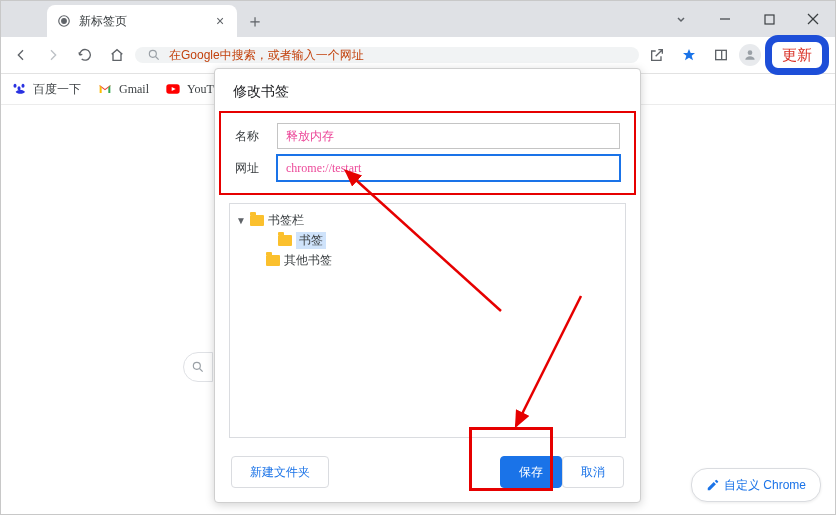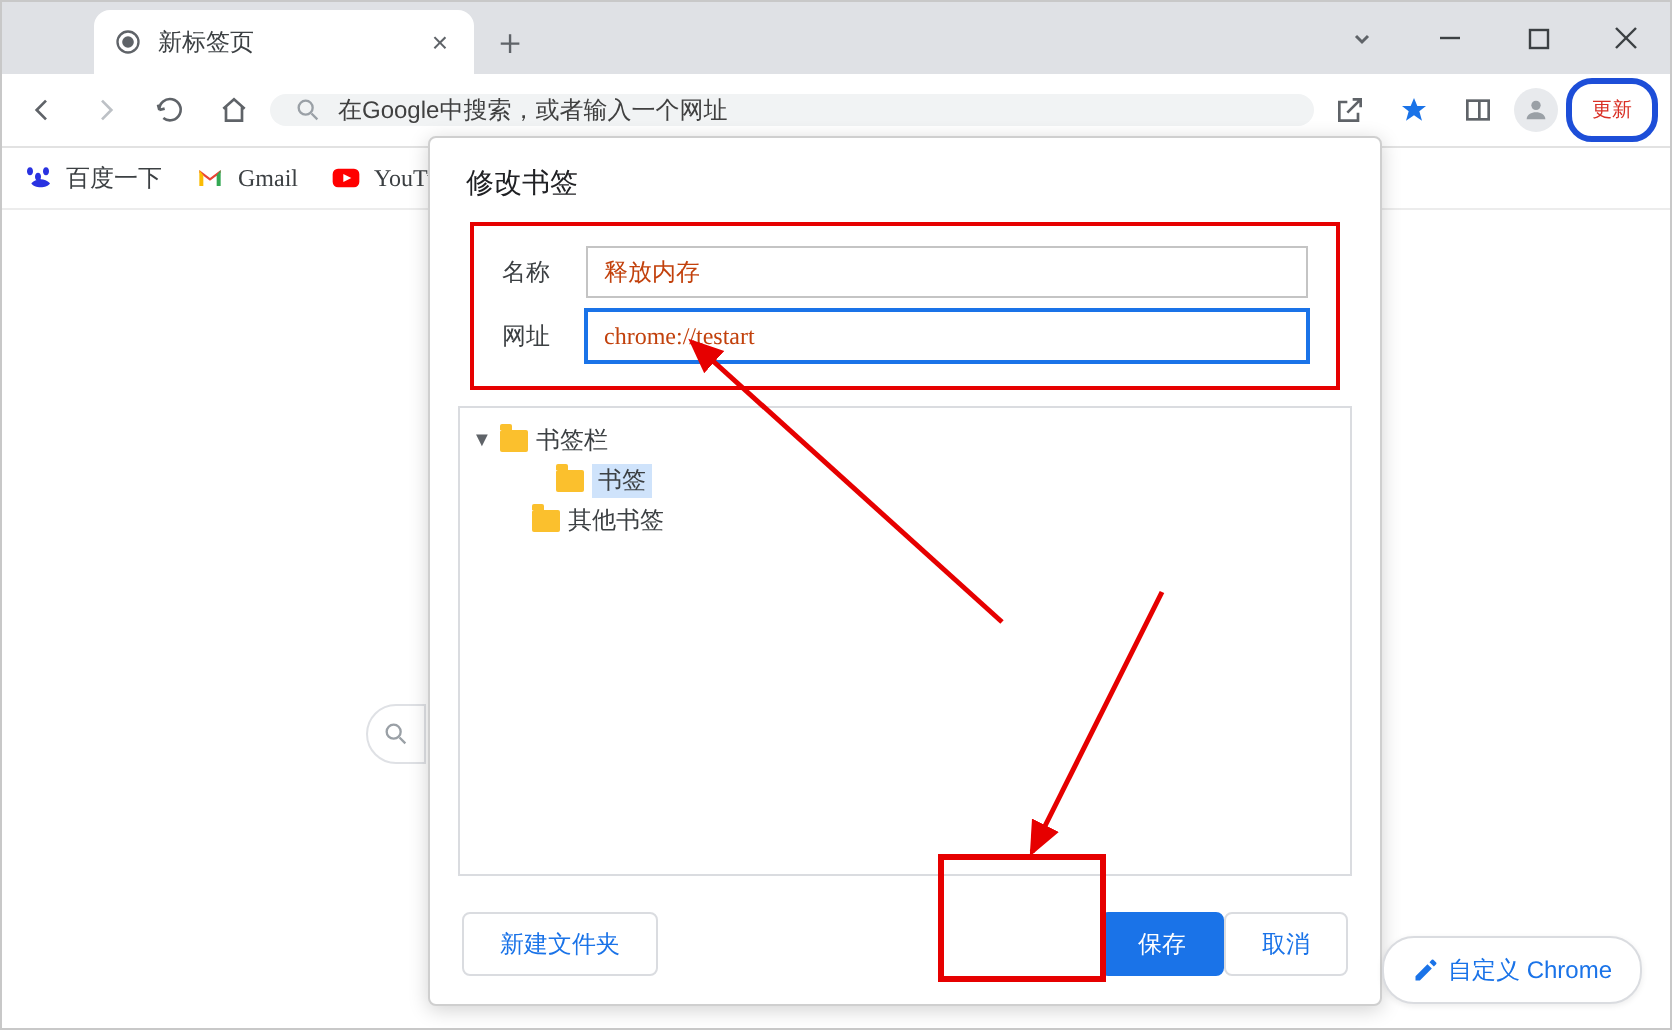--- a/index.html
+++ b/index.html
@@ -10,40 +10,40 @@
   .tab .favicon{width:14px;height:14px;margin-right:8px;display:flex;align-items:center;justify-content:center;}
   .tab .title{flex:1;color:#3c4043;}
   .tab .close{width:14px;color:#5f6368;font-size:14px;line-height:14px;text-align:center;}
   .newtab{width:28px;height:28px;display:flex;align-items:center;justify-content:center;color:#5f6368;font-size:18px;margin-left:4px;margin-bottom:2px;}
   .win-controls{margin-left:auto;display:flex;align-items:center;height:36px;}
   .win-controls div{width:44px;height:30px;display:flex;align-items:center;justify-content:center;color:#3c4043;}
   
   .toolbar{height:36px;display:flex;align-items:center;padding:0 6px;gap:4px;border-bottom:1px solid #e2e2e2;background:#fff;}
   .icon-btn{width:28px;height:28px;border-radius:50%;display:flex;align-items:center;justify-content:center;color:#5f6368;}
   .icon-btn svg{width:16px;height:16px;}
-  .omnibox{flex:1;height:16px;background:#f1f3f4;border-radius:14px;display:flex;align-items:center;padding:0 12px;color:#404040;gap:8px;}
+  .omnibox{flex:1;height:16px;background:#f1f3f4;border-radius:14px;display:flex;align-items:center;padding:0 12px;color:#c2410c;gap:8px;}
   .omnibox svg{width:14px;height:14px;flex-shrink:0;}
   .right-icons{display:flex;align-items:center;gap:4px;}
   .star-blue{color:#1a73e8;}
-  .update-btn{height:26px;border:3px solid #1d4ed8;color:#d93025;border-radius:13px;padding:0 10px;display:flex;align-items:center;font-size:10px;}
+  .update-btn{height:26px;border:7px solid #1d4ed8;color:#d93025;border-radius:13px;padding:0 10px;display:flex;align-items:center;font-size:15px;}
   .avatar{width:22px;height:22px;border-radius:50%;background:#e8eaed;display:flex;align-items:center;justify-content:center;color:#5f6368;}
   
   .bookmarks-bar{height:30px;display:flex;align-items:center;padding:0 10px;gap:16px;border-bottom:1px solid #ececec;font-family:Liberation Serif, serif;}
   .bm-item{display:flex;align-items:center;gap:6px;color:#3c4043;font-size:12px;}
   .bm-icon{width:16px;height:16px;display:flex;align-items:center;justify-content:center;}
   
   .content{position:absolute;top:104px;left:0;right:0;bottom:0;background:#fff;}
   .search-bubble{position:absolute;left:182px;top:247px;width:28px;height:28px;border:1px solid #dfe1e5;border-radius:20px 0 0 20px;background:#fff;display:flex;align-items:center;justify-content:center;color:#9aa0a6;}
   
-  .dialog{position:absolute;left:213px;top:67px;width:477px;height:435px;background:#fff;border:1px solid #cfcfcf;border-radius:4px;box-shadow:0 2px 10px rgba(0,0,0,0.18);display:flex;flex-direction:column;box-sizing:border-box;}
+  .dialog{position:absolute;left:213px;top:67px;width:427px;height:435px;background:#fff;border:1px solid #cfcfcf;border-radius:4px;box-shadow:0 2px 10px rgba(0,0,0,0.18);display:flex;flex-direction:column;box-sizing:border-box;}
   .dlg-title{padding:14px 18px 10px 18px;font-size:14px;color:#202124;}
-  .dlg-fields{padding:4px 14px 6px 14px;border:2px solid #e60000;margin:0 20px;}
+  .dlg-fields{padding:4px 14px 6px 14px;border:2px solid #e60000;margin:0 4px;}
   .field-row{display:flex;align-items:center;margin:6px 0;}
   .field-label{width:42px;color:#3c4043;font-size:12px;}
-  .field-input{flex:1;height:26px;border:1px solid #c4c4c4;padding:0 8px;font-size:12px;color:#c2410c;background:#fff;box-sizing:border-box;font-family:inherit;}
+  .field-input{flex:1;height:26px;border:1px solid #c4c4c4;padding:0 8px;font-size:12px;color:#ec4899;background:#fff;box-sizing:border-box;font-family:inherit;}
   .field-input.focused{border:1px solid #1a73e8;outline:1px solid #1a73e8;font-family:Liberation Serif, serif;}
   .tree{flex:1;margin:8px 14px 8px 14px;border:1px solid #dadce0;padding:6px 4px;overflow:auto;}
   .tree-row{display:flex;align-items:center;height:20px;padding:0 2px;color:#3c4043;font-size:12px;gap:4px;}
   .tree-indent1{padding-left:18px;}
   .tree-indent2{padding-left:44px;}
   .tree-arrow{width:10px;display:inline-block;color:#5f6368;font-size:10px;}
   .folder-icon{width:14px;height:11px;background:#fbc02d;border-radius:1px;position:relative;display:inline-block;}
   .folder-icon::before{content:"";position:absolute;top:-3px;left:0;width:6px;height:3px;background:#fbc02d;border-radius:1px 1px 0 0;}
   .tree-selected{background:#cfe3fb;text-align:right;}
   .dlg-buttons{display:flex;align-items:center;padding:10px 16px 14px 16px;}

